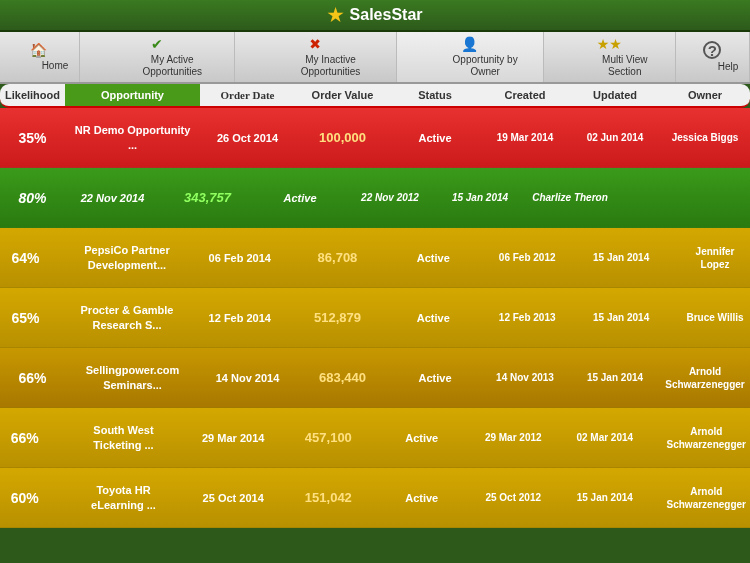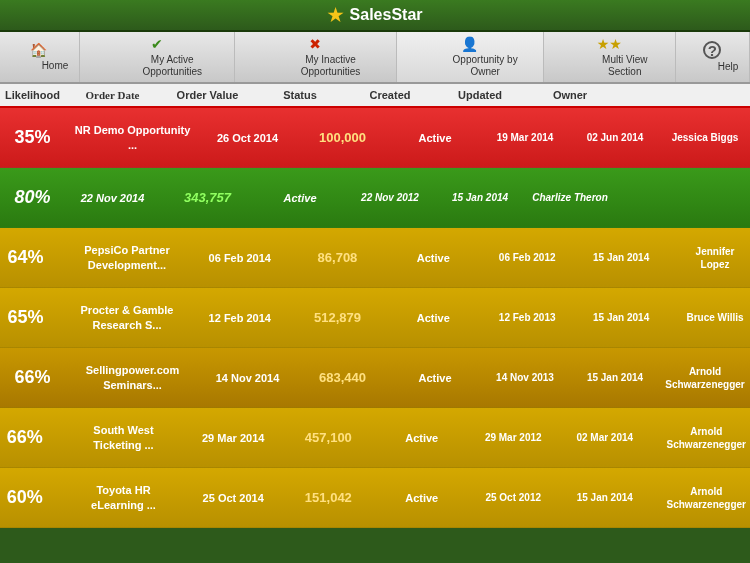--- a/index.html
+++ b/index.html
@@ -57,20 +57,21 @@
     .nav-icon.gold { color: #c8a000; }
     .nav-item-label { font-size: 10px; line-height: 1.2; margin-left: 31px; }
 
     
     .col-headers {
       background: #f0f0f0;
       height: 24px;
       display: flex;
       align-items: center;
       border-bottom: 2px solid #cc0000;
+      border-radius: 9px;
     }
     .col-header {
       display: flex;
       align-items: center;
       justify-content: center;
       font-size: 11px;
       font-weight: bold;
       color: #333;
       text-align: center;
       padding: 0 4px;
@@ -105,21 +106,21 @@
     .cell {
       display: flex;
       align-items: center;
       justify-content: center;
       text-align: center;
       color: white;
       font-size: 12px;
       font-weight: bold;
       padding: 2px 4px;
     }
-    .cell-likelihood { width: 65px; font-size: 18px; }
+    .cell-likelihood { width: 65px; font-size: 14px; }
     .cell-opportunity { width: 135px; font-size: 11px; line-height: 1.3; }
     .cell-orderdate { width: 95px; font-size: 11px; }
     .cell-ordervalue { width: 95px; font-size: 13px; color: #ffe080; }
     .cell-status { width: 90px; font-size: 11px; }
     .cell-created { width: 90px; font-size: 10px; }
     .cell-updated { width: 90px; font-size: 10px; }
     .cell-owner { width: 90px; font-size: 10px; line-height: 1.3; }
 
     .data-row.green .cell-ordervalue { color: #90ff60; }
   </style>
@@ -155,20 +156,21 @@
     <span class="nav-item-label">Multi View Section</span>
   </div>
   <div class="nav-item">
     <span class="nav-icon" style="font-size:15px; font-weight:bold; color:#555; border:2px solid #555; border-radius:50%; width:18px; height:18px; display:flex; align-items:center; justify-content:center;">?</span>
     <span class="nav-item-label">Help</span>
   </div>
 </div>
 
 <div class="col-headers">
   <div class="col-header col-likelihood">Likelihood</div>
+  <div class="col-header col-opportunity active-tab">Opportunity</div>
   <div class="col-header col-orderdate">Order Date</div>
   <div class="col-header col-ordervalue">Order Value</div>
   <div class="col-header col-status">Status</div>
   <div class="col-header col-created">Created</div>
   <div class="col-header col-updated">Updated</div>
   <div class="col-header col-owner">Owner</div>
 </div>
 
 <div class="data-table" id="data-table-container">
 <div class="data-row red">

